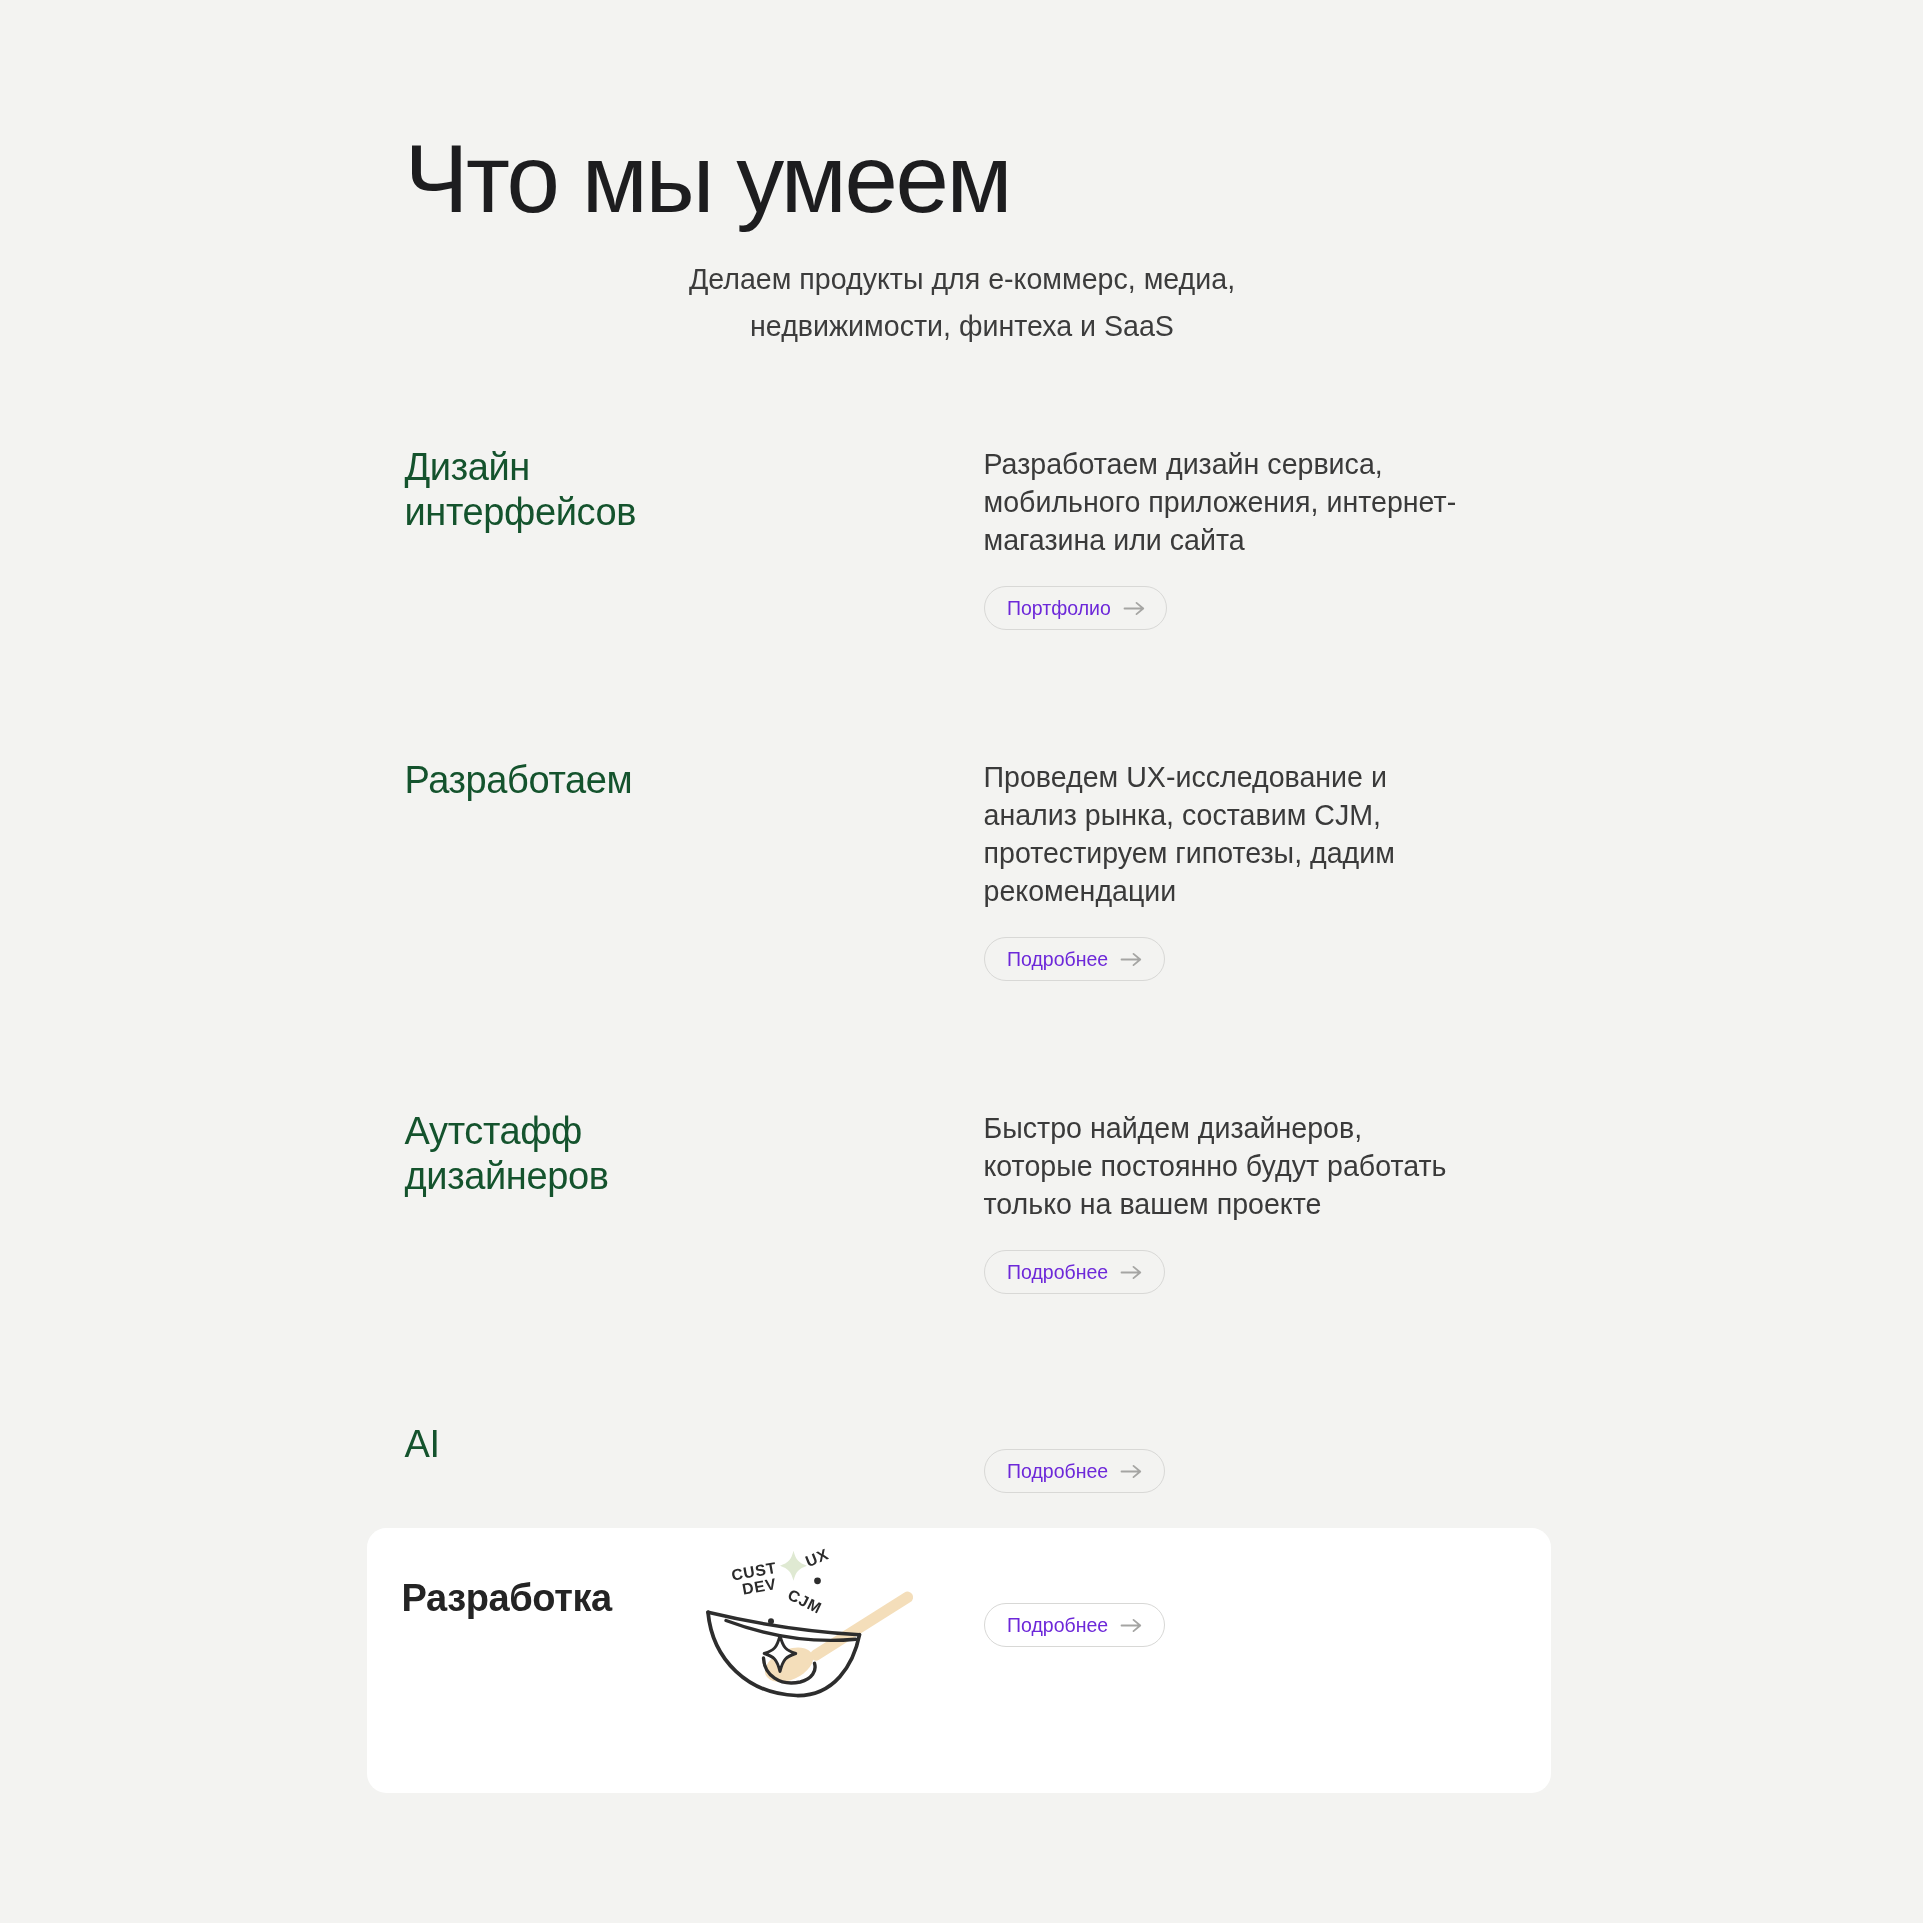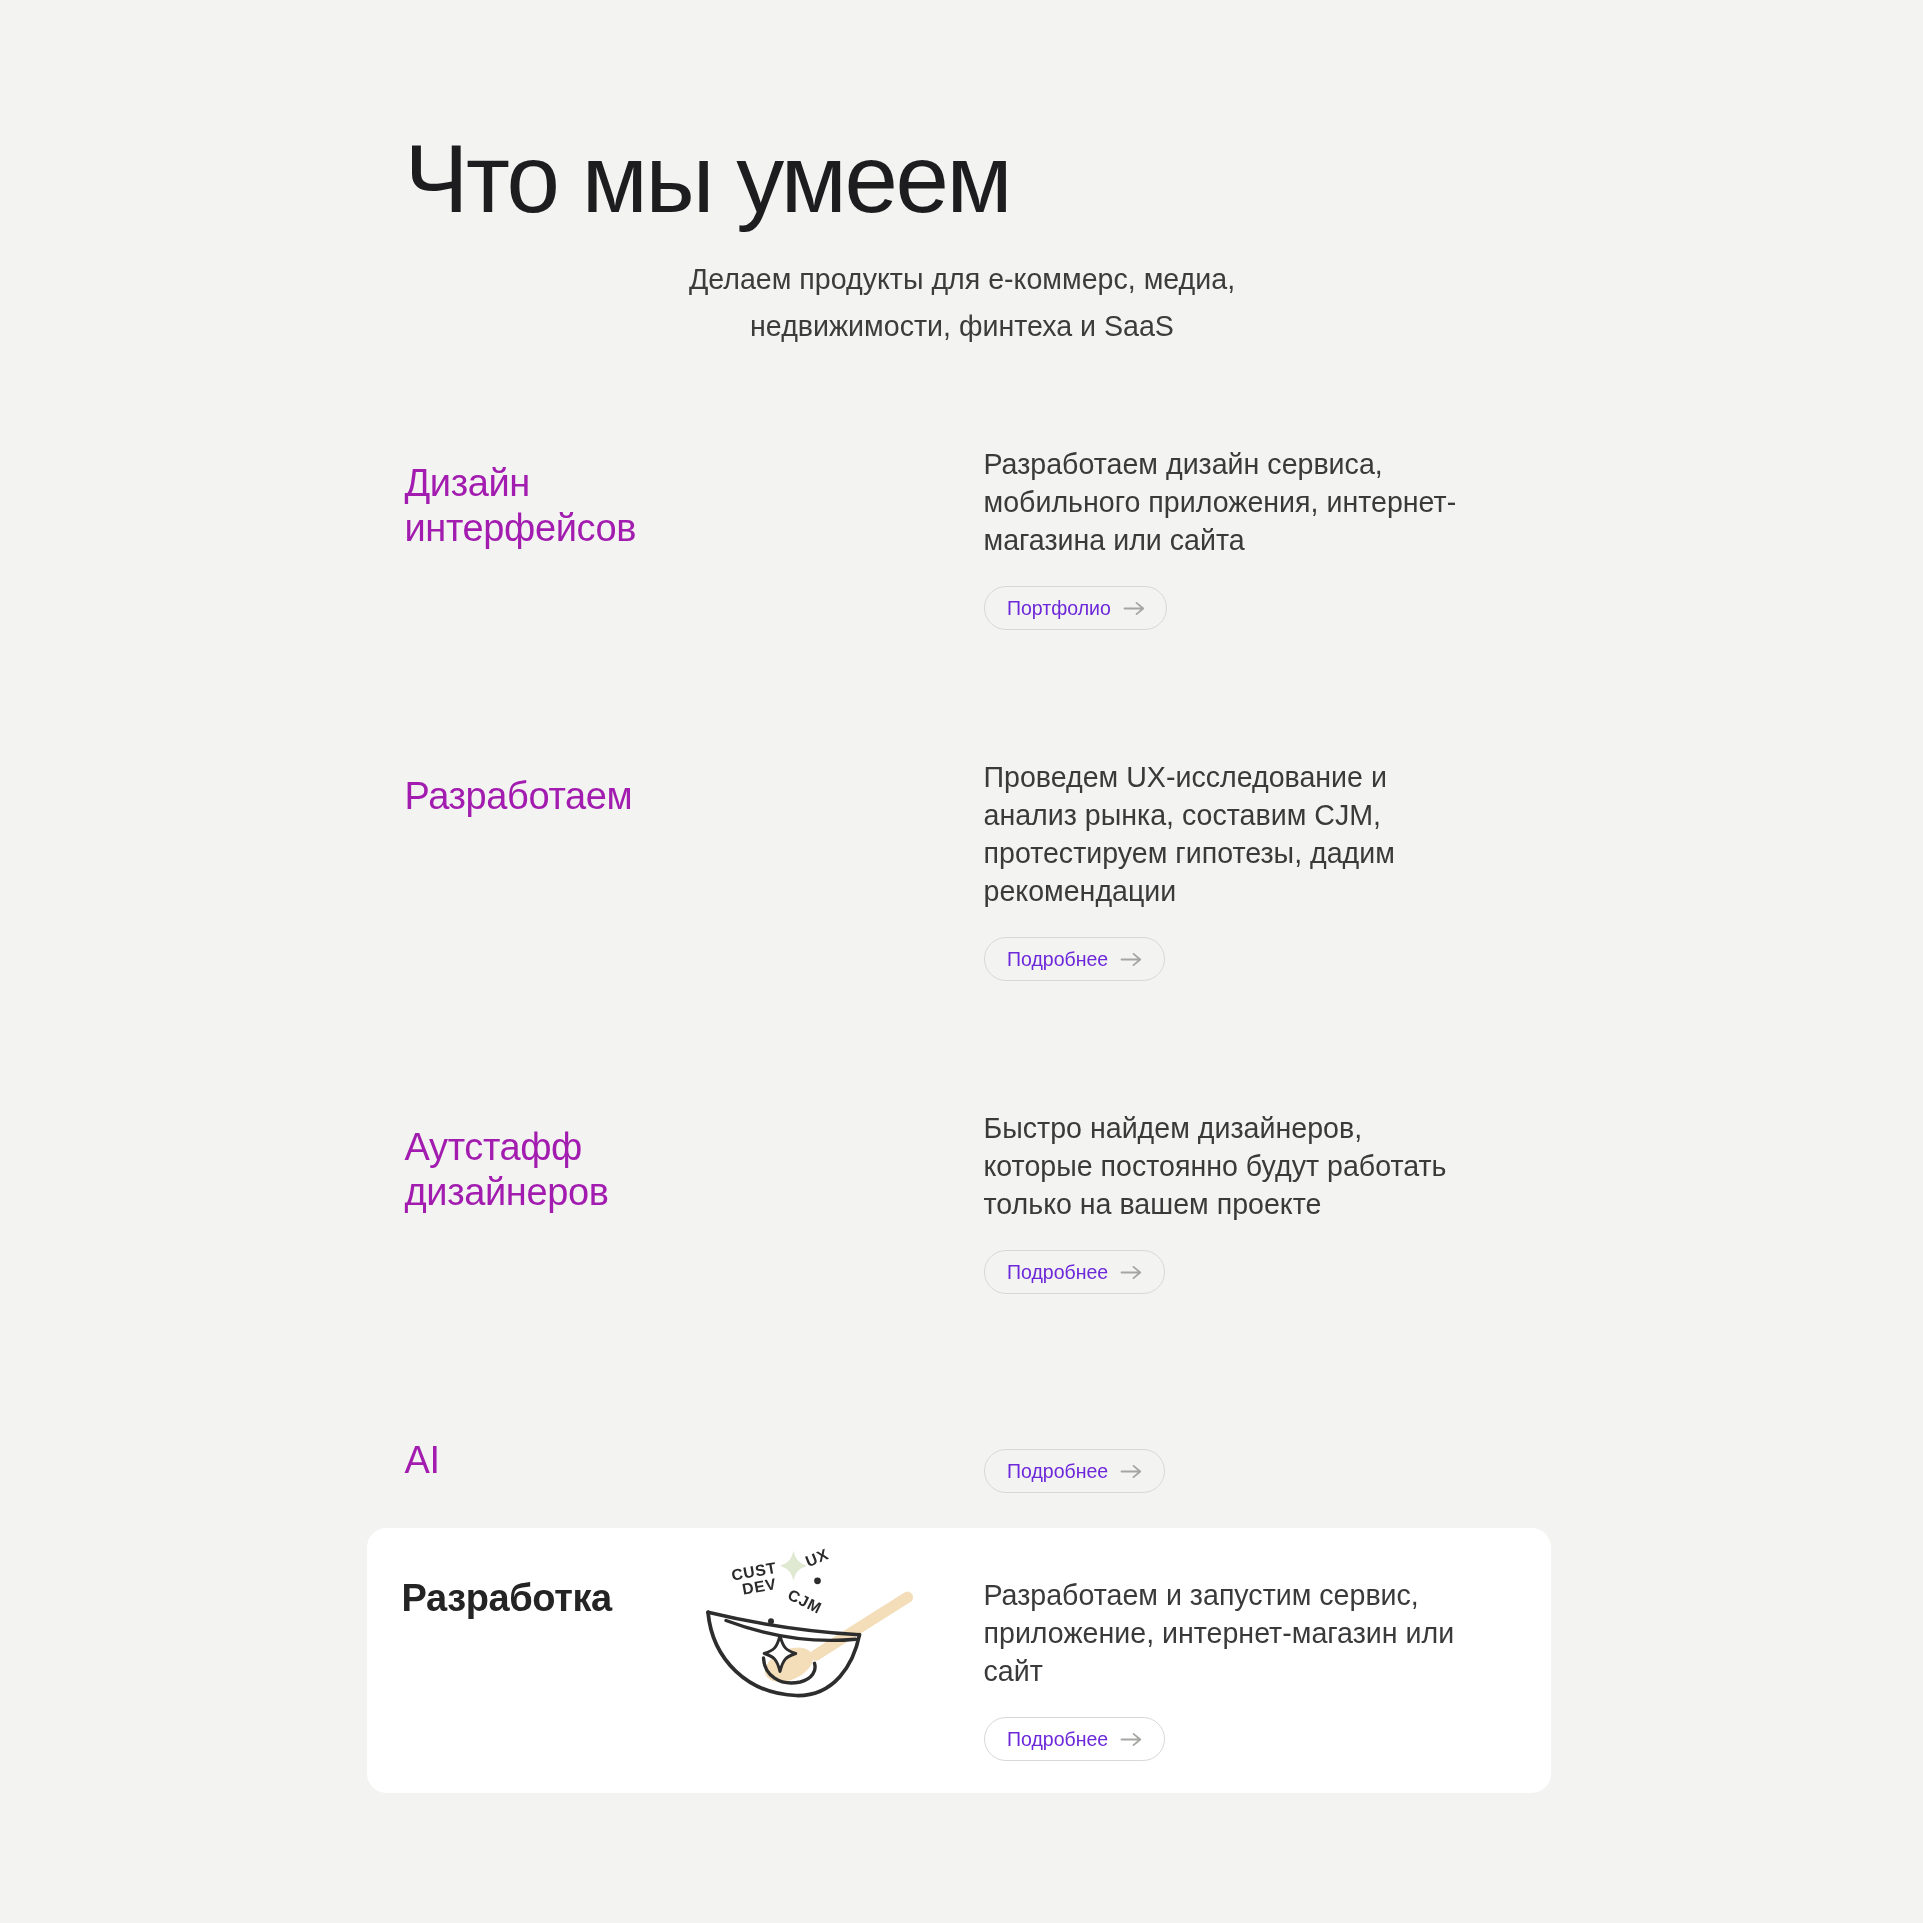--- a/index.html
+++ b/index.html
@@ -34,24 +34,23 @@
     display: grid;
     grid-template-columns: 579px 1fr;
     margin-bottom: 128px;
   }
   .service-row.last { margin-bottom: 35px; }
   .service-title {
     font-size: 38px;
     line-height: 45px;
     font-weight: 500;
     letter-spacing: -0.01em;
-    color: #a21caf;
+    color: #14532d;
     white-space: pre-line;
     max-width: 316px;
-    margin-top: 16px;
   }
   .service-desc {
     font-size: 28.6px;
     line-height: 38px;
     font-weight: 400;
     color: #3a3a3a;
     white-space: pre-line;
   }
   .pill-button {
     margin-top: 27px;
@@ -198,23 +197,20 @@
 
         <text class="illo-label" transform="translate(70 40) rotate(-10)" text-anchor="middle">
           <tspan x="0" y="0">CUST</tspan>
           <tspan x="0" y="21">DEV</tspan>
         </text>
         <text class="illo-label" transform="translate(152 22) rotate(-22)" text-anchor="middle">UX</text>
         <text class="illo-label" transform="translate(130 80) rotate(26)" text-anchor="middle">CJM</text>
       </svg>
     </div>
     <div>
-      <p class="service-desc">Разработаем и запустим сервис,
-приложение, интернет-магазин или
-сайт</p>
       <button class="pill-button">
         <span>Подробнее</span>
         <svg width="22.5" height="15" viewBox="0 0 30 20">
           <path d="M2 10 H27 M18 2.5 L27 10 L18 17.5" stroke="#a5a5a3" stroke-width="2.4" fill="none" stroke-linecap="round" stroke-linejoin="round"></path>
         </svg>
       </button>
     </div>
   </section>
 
 </main>

